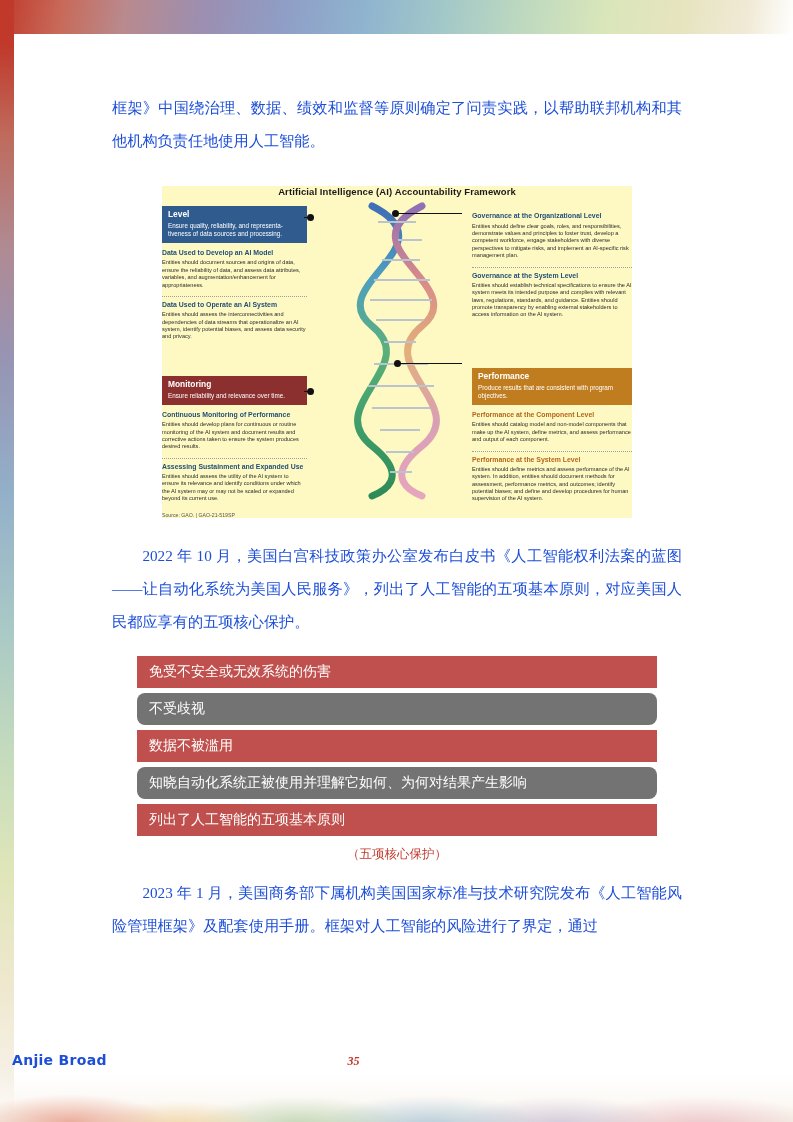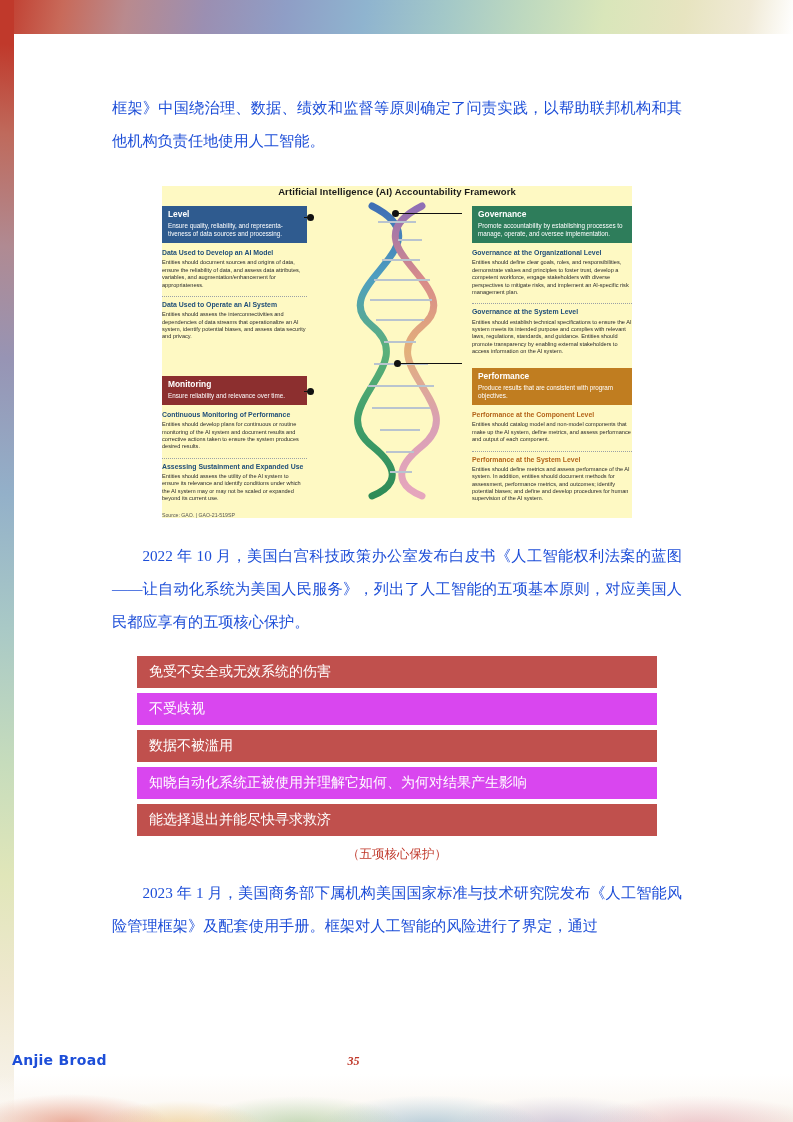--- a/index.html
+++ b/index.html
@@ -193,21 +193,21 @@
   }
   .protect-row {
     color: #ffffff;
     font-family: "Liberation Serif", serif;
     font-size: 14px;
     padding: 7px 12px;
     margin-bottom: 5px;
     box-sizing: border-box;
   }
   .p-red  { background: #c0504d; }
-  .p-blue { background: #d946ef; }
+  .p-blue { background: #737373; border-radius: 8px; }
 </style>
 </head>
 <body>
 
 <div class="page-top-band"></div>
 <div class="page-left-band"></div>
 <div class="page-bottom-art"></div>
 
 <div class="content">
 
@@ -241,24 +241,20 @@
         <div class="sect-title blue-t">Continuous Monitoring of Performance</div>
         <div class="sect-body">Entities should develop plans for continuous or routine monitoring of the AI system and document results and corrective actions taken to ensure the system produces desired results.</div>
       </div>
       <div class="sect">
         <div class="sect-title blue-t">Assessing Sustainment and Expanded Use</div>
         <div class="sect-body">Entities should assess the utility of the AI system to ensure its relevance and identify conditions under which the AI system may or may not be scaled or expanded beyond its current use.</div>
       </div>
     </div>
 
     <div class="fig-box" style="right:0; top:20px; width:160px;">
-      <div class="hdr" style="background:#2e7d5b;">
-        <span class="hdr-title">Governance</span>
-        <span class="hdr-sub">Promote accountability by establishing processes to manage, operate, and oversee implementation.</span>
-      </div>
       <div class="sect first">
         <div class="sect-title blue-t">Governance at the Organizational Level</div>
         <div class="sect-body">Entities should define clear goals, roles, and responsibilities, demonstrate values and principles to foster trust, develop a competent workforce, engage stakeholders with diverse perspectives to mitigate risks, and implement an AI-specific risk management plan.</div>
       </div>
       <div class="sect">
         <div class="sect-title blue-t">Governance at the System Level</div>
         <div class="sect-body">Entities should establish technical specifications to ensure the AI system meets its intended purpose and complies with relevant laws, regulations, standards, and guidance. Entities should promote transparency by enabling external stakeholders to access information on the AI system.</div>
       </div>
     </div>
 
@@ -331,21 +327,21 @@
 
   <div class="spacer-22"></div>
 
   <p class="body-text indent">2022 年 10 月，美国白宫科技政策办公室发布白皮书《人工智能权利法案的蓝图——让自动化系统为美国人民服务》，列出了人工智能的五项基本原则，对应美国人民都应享有的五项核心保护。</p>
 
   <div class="protect">
     <div class="protect-row p-red">免受不安全或无效系统的伤害</div>
     <div class="protect-row p-blue">不受歧视</div>
     <div class="protect-row p-red">数据不被滥用</div>
     <div class="protect-row p-blue">知晓自动化系统正被使用并理解它如何、为何对结果产生影响</div>
-    <div class="protect-row p-red">能选择退出并能尽快寻求救济</div>
+    <div class="protect-row p-red">列出了人工智能的五项基本原则</div>
   </div>
 
   <p class="caption">（五项核心保护）</p>
 
   <div class="spacer-14"></div>
 
   <p class="body-text indent">2023 年 1 月，美国商务部下属机构美国国家标准与技术研究院发布《人工智能风险管理框架》及配套使用手册。框架对人工智能的风险进行了界定，通过</p>
 </div>
 
 <div class="footer">

